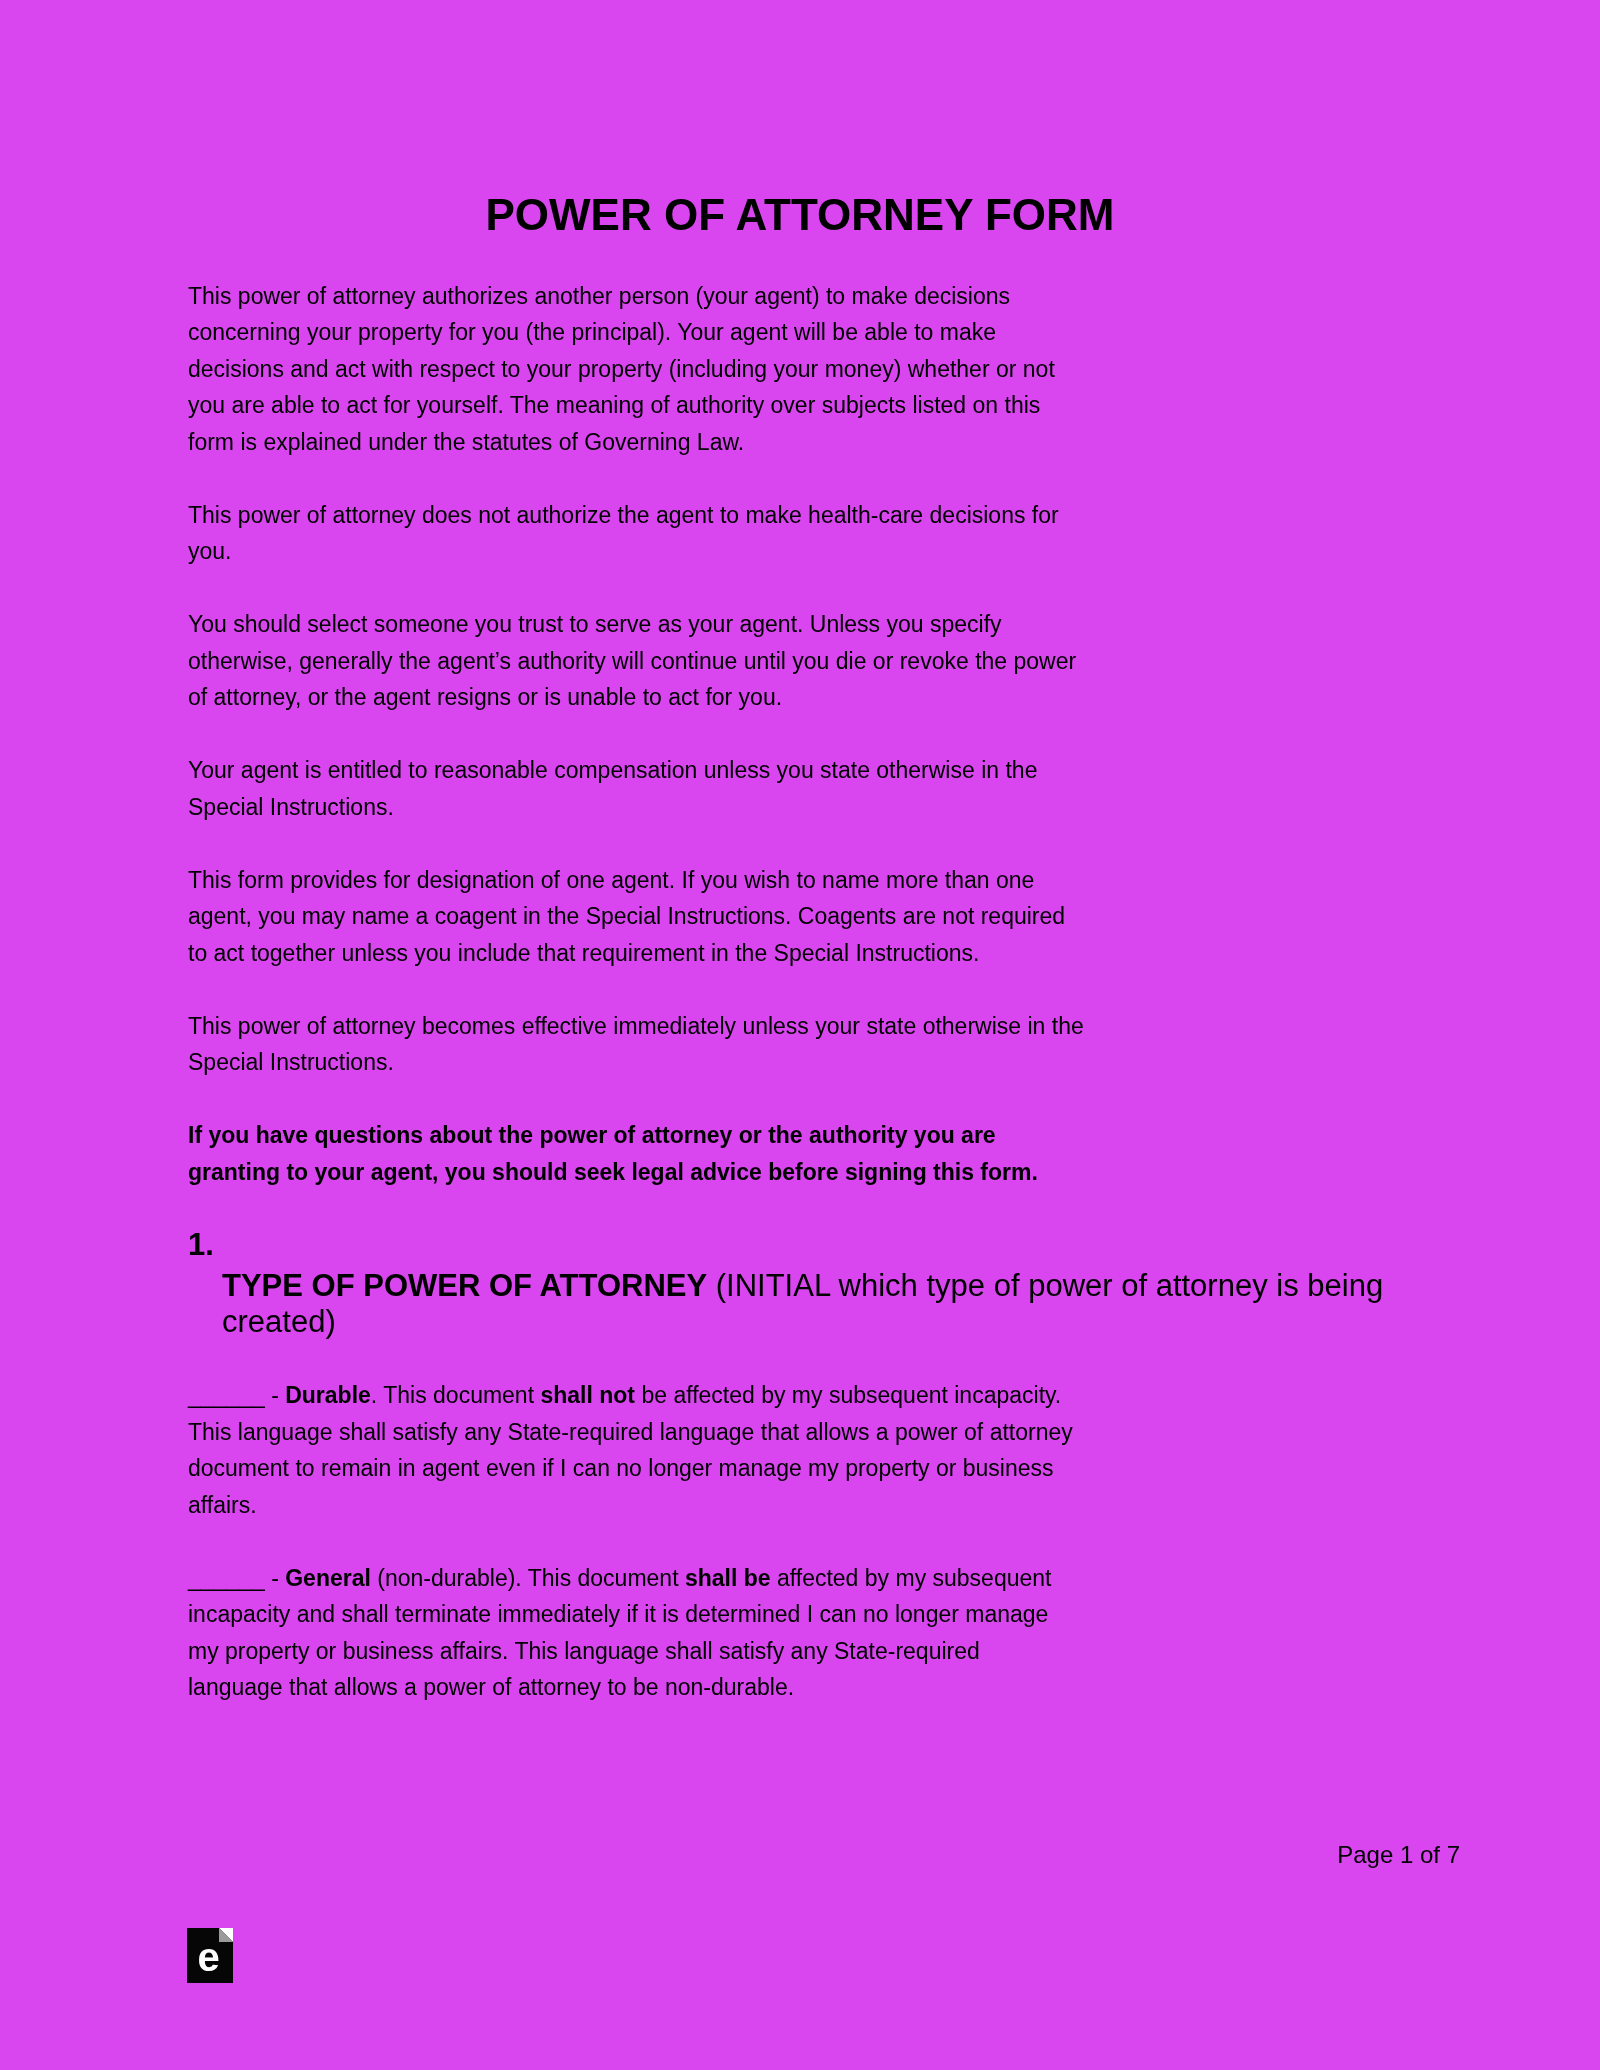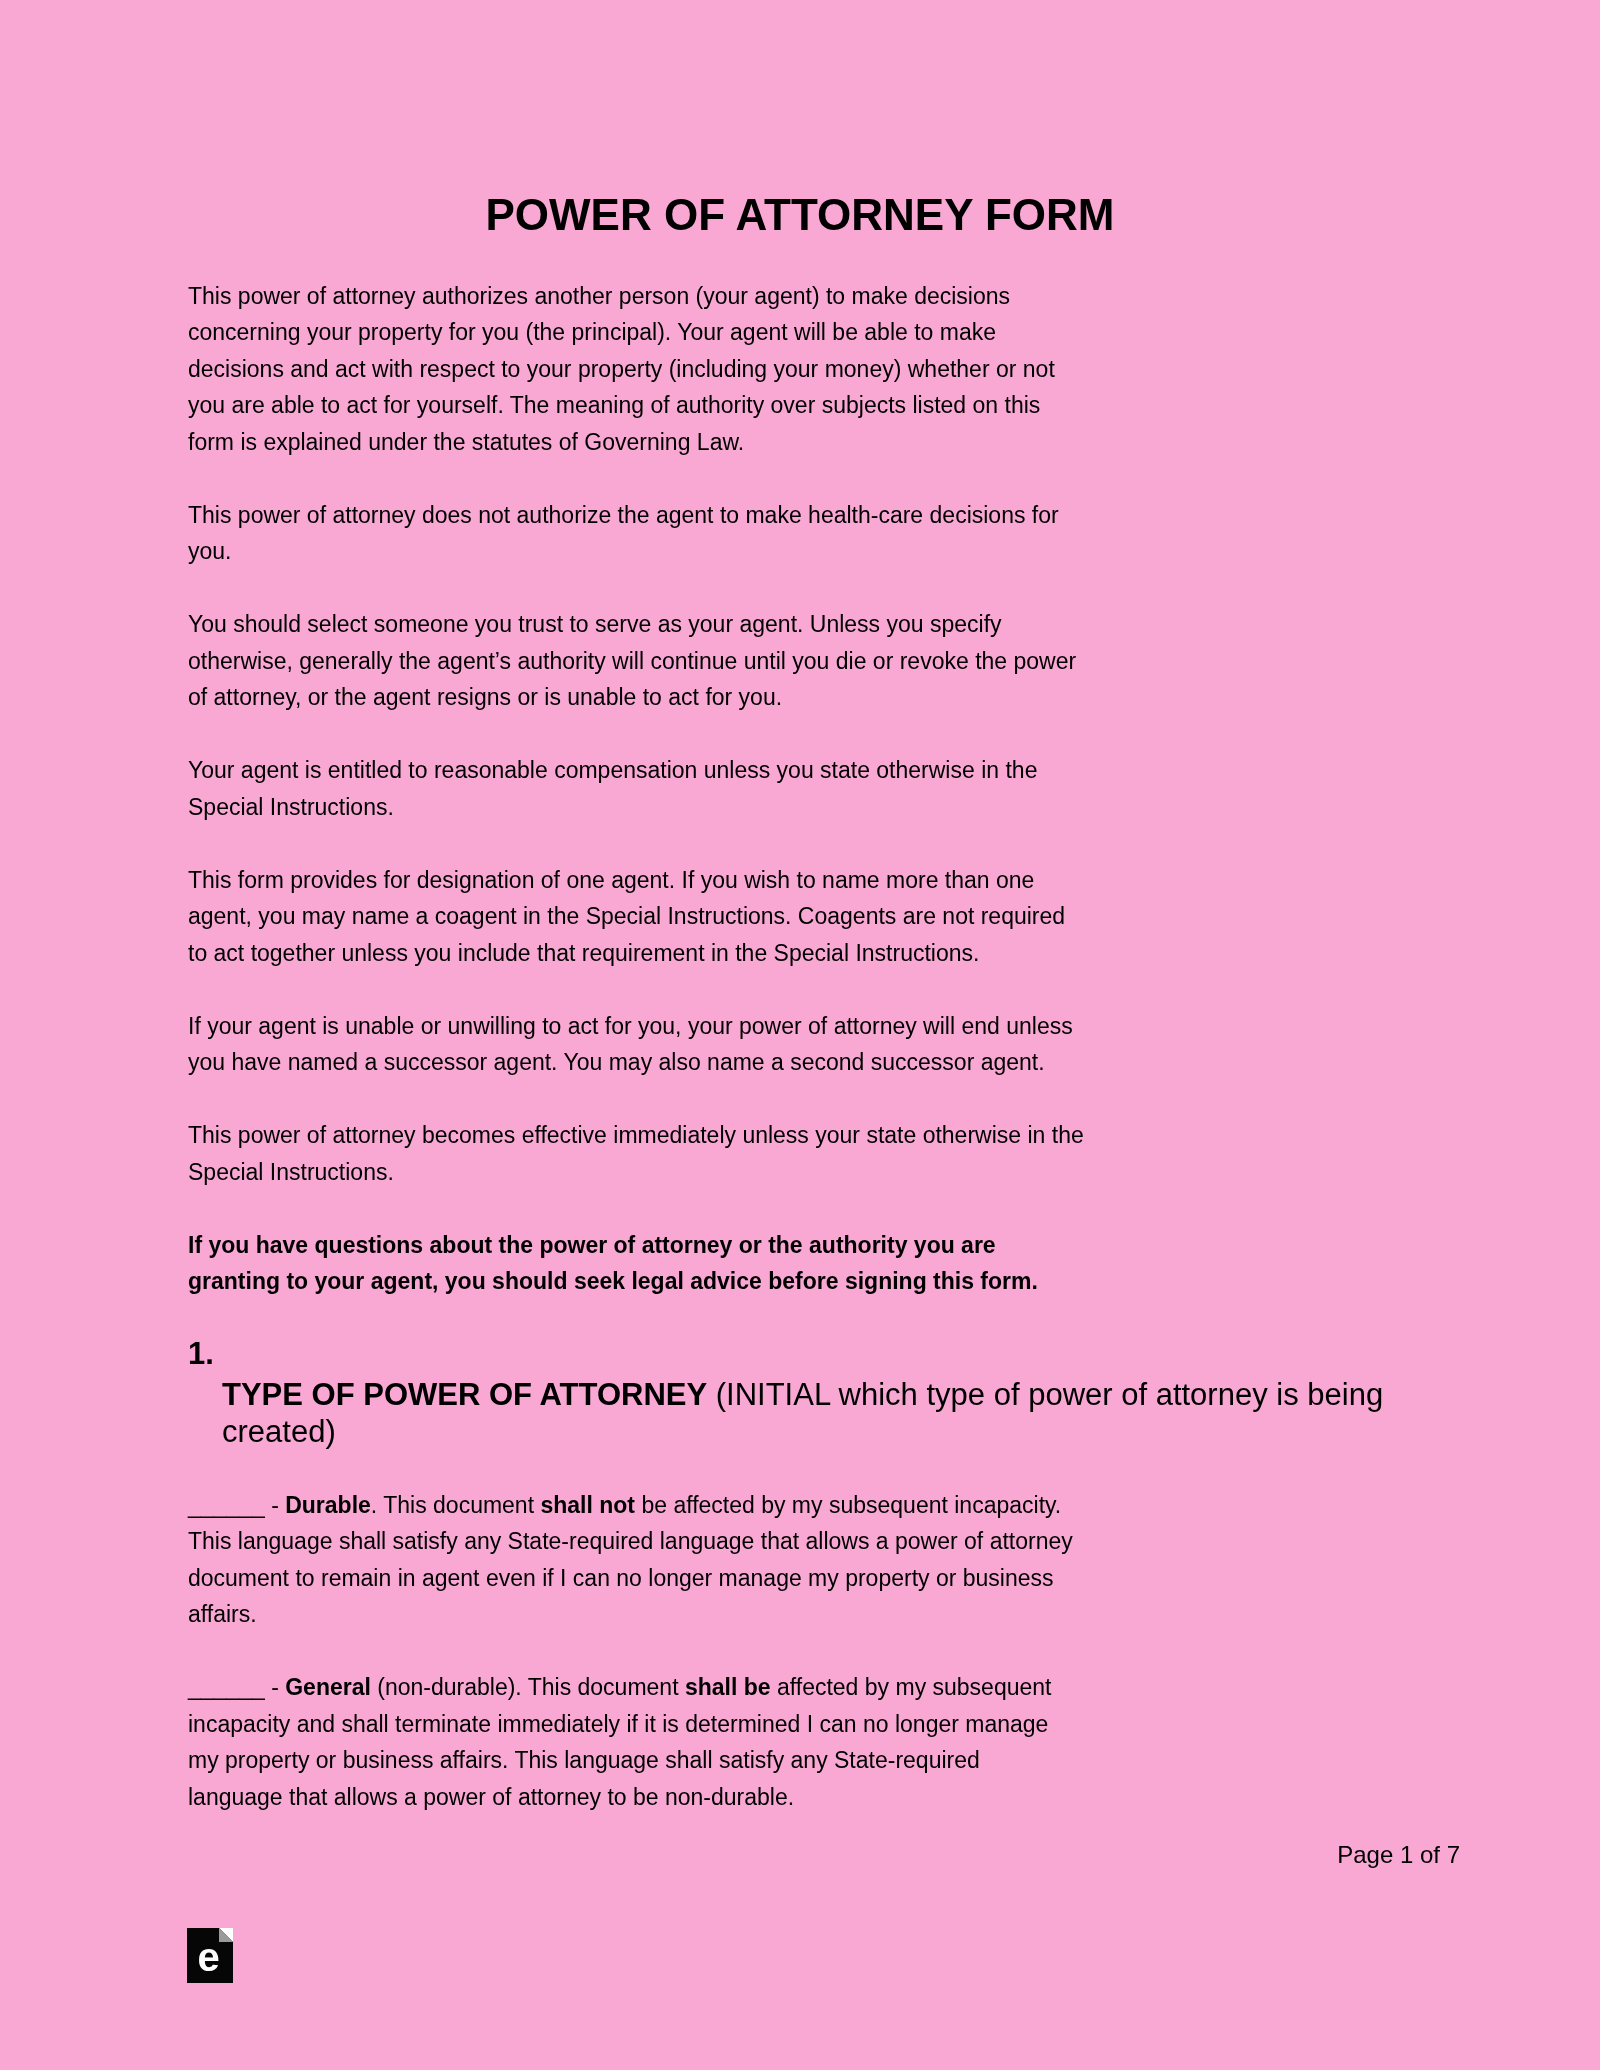--- a/index.html
+++ b/index.html
@@ -1,20 +1,20 @@
 <!DOCTYPE html>
 <html><head>
 <meta charset="utf-8">
 <style>
   html, body { margin: 0; padding: 0; background: #ffffff; }
   .page {
     position: relative;
     width: 1600px;
     height: 2070px;
-    background: #f9a8d4;
+    background: #d946ef;
     color: #000000;
     font-family: "Liberation Sans", "DejaVu Sans", sans-serif;
     overflow: hidden;
   }
   .content { padding: 0 188px; }
   .doc-title {
     margin: 189px 0 0 0;
     font-size: 44px;
     line-height: 52px;
     font-weight: 700;
@@ -111,22 +111,20 @@
     <p class="para">This power of attorney does not authorize the agent to make health-care decisions for
 you.</p>
     <p class="para">You should select someone you trust to serve as your agent. Unless you specify
 otherwise, generally the agent’s authority will continue until you die or revoke the power
 of attorney, or the agent resigns or is unable to act for you.</p>
     <p class="para">Your agent is entitled to reasonable compensation unless you state otherwise in the
 Special Instructions.</p>
     <p class="para">This form provides for designation of one agent. If you wish to name more than one
 agent, you may name a coagent in the Special Instructions. Coagents are not required
 to act together unless you include that requirement in the Special Instructions.</p>
-    <p class="para">If your agent is unable or unwilling to act for you, your power of attorney will end unless
-you have named a successor agent. You may also name a second successor agent.</p>
     <p class="para">This power of attorney becomes effective immediately unless your state otherwise in the
 Special Instructions.</p>
     <p class="para bold">If you have questions about the power of attorney or the authority you are
 granting to your agent, you should seek legal advice before signing this form.</p>
 
     <div class="list-item">
       <span class="num">1.</span>
       <span class="li-content"><span class="seg-bold">TYPE OF POWER OF ATTORNEY</span><span> (INITIAL which type of power of attorney is being
 created)</span></span>
     </div>

